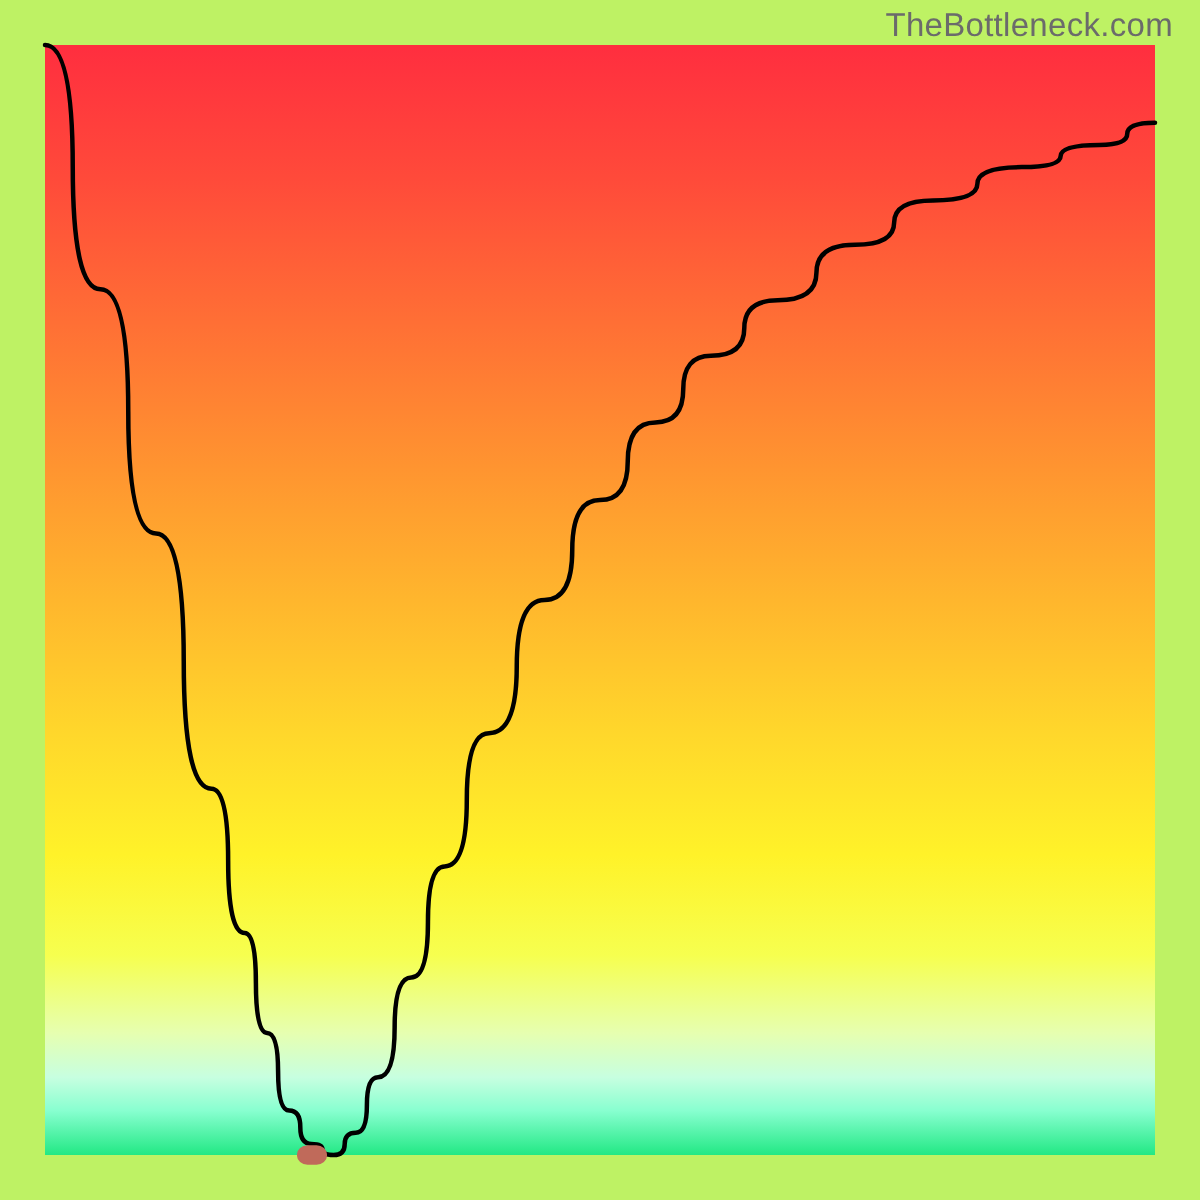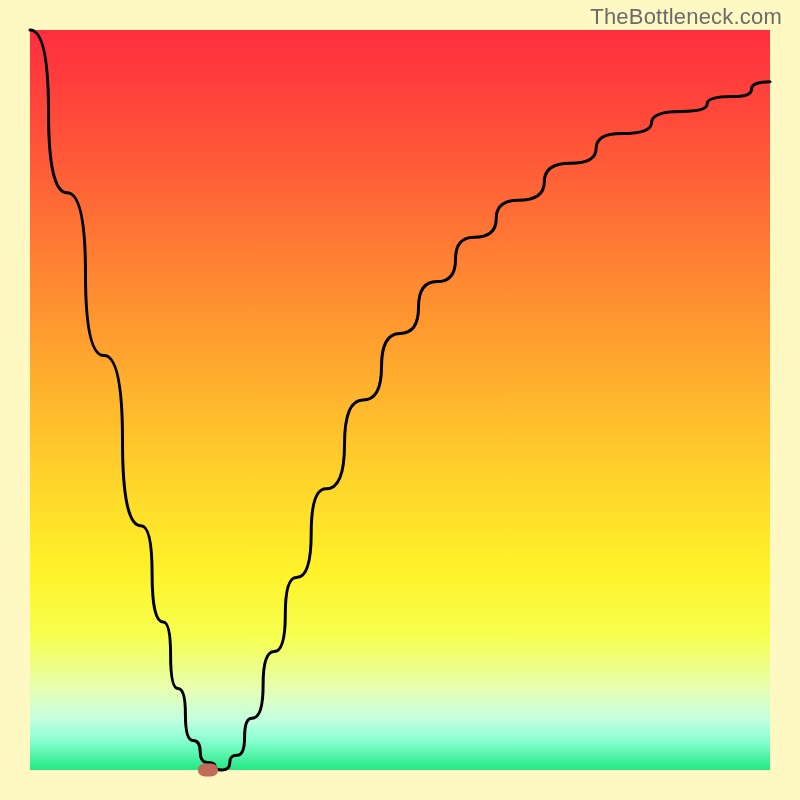--- a/index.html
+++ b/index.html
@@ -8,21 +8,21 @@
     width: 800px;
     height: 800px;
     background: #000;
     font-family: Arial, Helvetica, sans-serif;
     overflow: hidden;
   }
   .frame {
     position: relative;
     width: 800px;
     height: 800px;
-    background: #fef9c3;
+    background: #bef264;
     text-align: right;
   }
   .watermark {
     position: absolute;
     top: 4px;
     right: 18px;
     color: #6b6b6b;
     font-size: 22px;
     font-weight: 500;
     letter-spacing: 0.2px;

